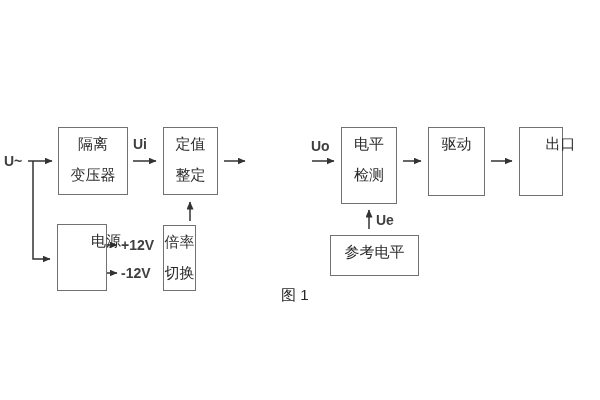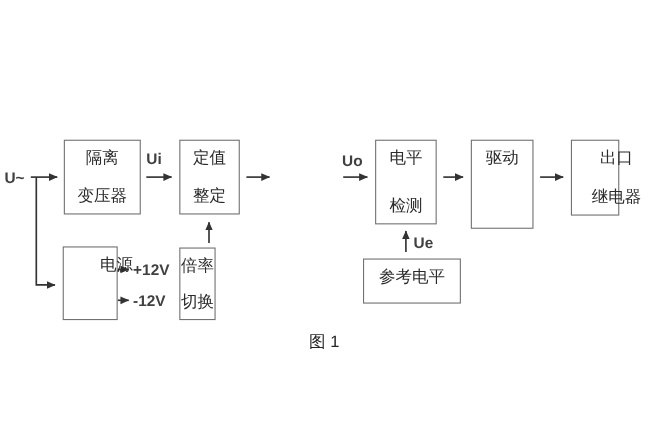--- a/index.html
+++ b/index.html
@@ -16,21 +16,21 @@
     color: #2b2b2b;
     overflow: hidden;
   }
   .box {
     position: absolute;
     border: 1.5px solid #717171;
     background: #ffffff;
     display: flex;
     flex-direction: column;
     align-items: center;
-    justify-content: space-between;
+    justify-content: flex-start;
     box-sizing: border-box;
     font-size: 15px;
     color: #2b2b2b;
     text-align: center;
   }
   .box .bline {
     display: block;
     line-height: 31px;
     white-space: nowrap;
   }
@@ -40,21 +40,20 @@
     font-weight: bold;
     color: #404040;
     white-space: nowrap;
   }
   .caption {
     position: absolute;
     font-size: 15px;
     font-weight: normal;
     color: #262626;
     white-space: nowrap;
-    margin-top: 15px;
   }
   svg.wires {
     position: absolute;
     left: 0;
     top: 0;
     width: 600px;
     height: 400px;
   }
   svg.wires line, svg.wires polyline {
     stroke: #333333;
@@ -95,27 +94,26 @@
     <span class="bline">定值</span>
     <span class="bline">整定</span>
   </div>
 
 
   <div class="box" style="left:341px; top:127px; width:56px; height:77px;">
     <span class="bline">电平</span>
     <span class="bline">检测</span>
   </div>
 
-  <div class="box" style="left:428px; top:127px; width:57px; height:81px;">
+  <div class="box" style="left:428px; top:127px; width:57px; height:69px;">
     <span class="bline">驱动</span>
   </div>
 
   <div class="box" style="left:519px; top:127px; width:44px; height:69px;padding-left:39px;">
     <span class="bline">出口</span>
-    <span class="bline">继电器</span>
   </div>
 
   <div class="box" style="left:57px; top:224px; width:47px; height:67px;padding-left:48px;">
     <span class="bline">电源</span>
   </div>
 
   <div class="box" style="left:163px; top:225px; width:33px; height:66px;">
     <span class="bline">倍率</span>
     <span class="bline">切换</span>
   </div>

